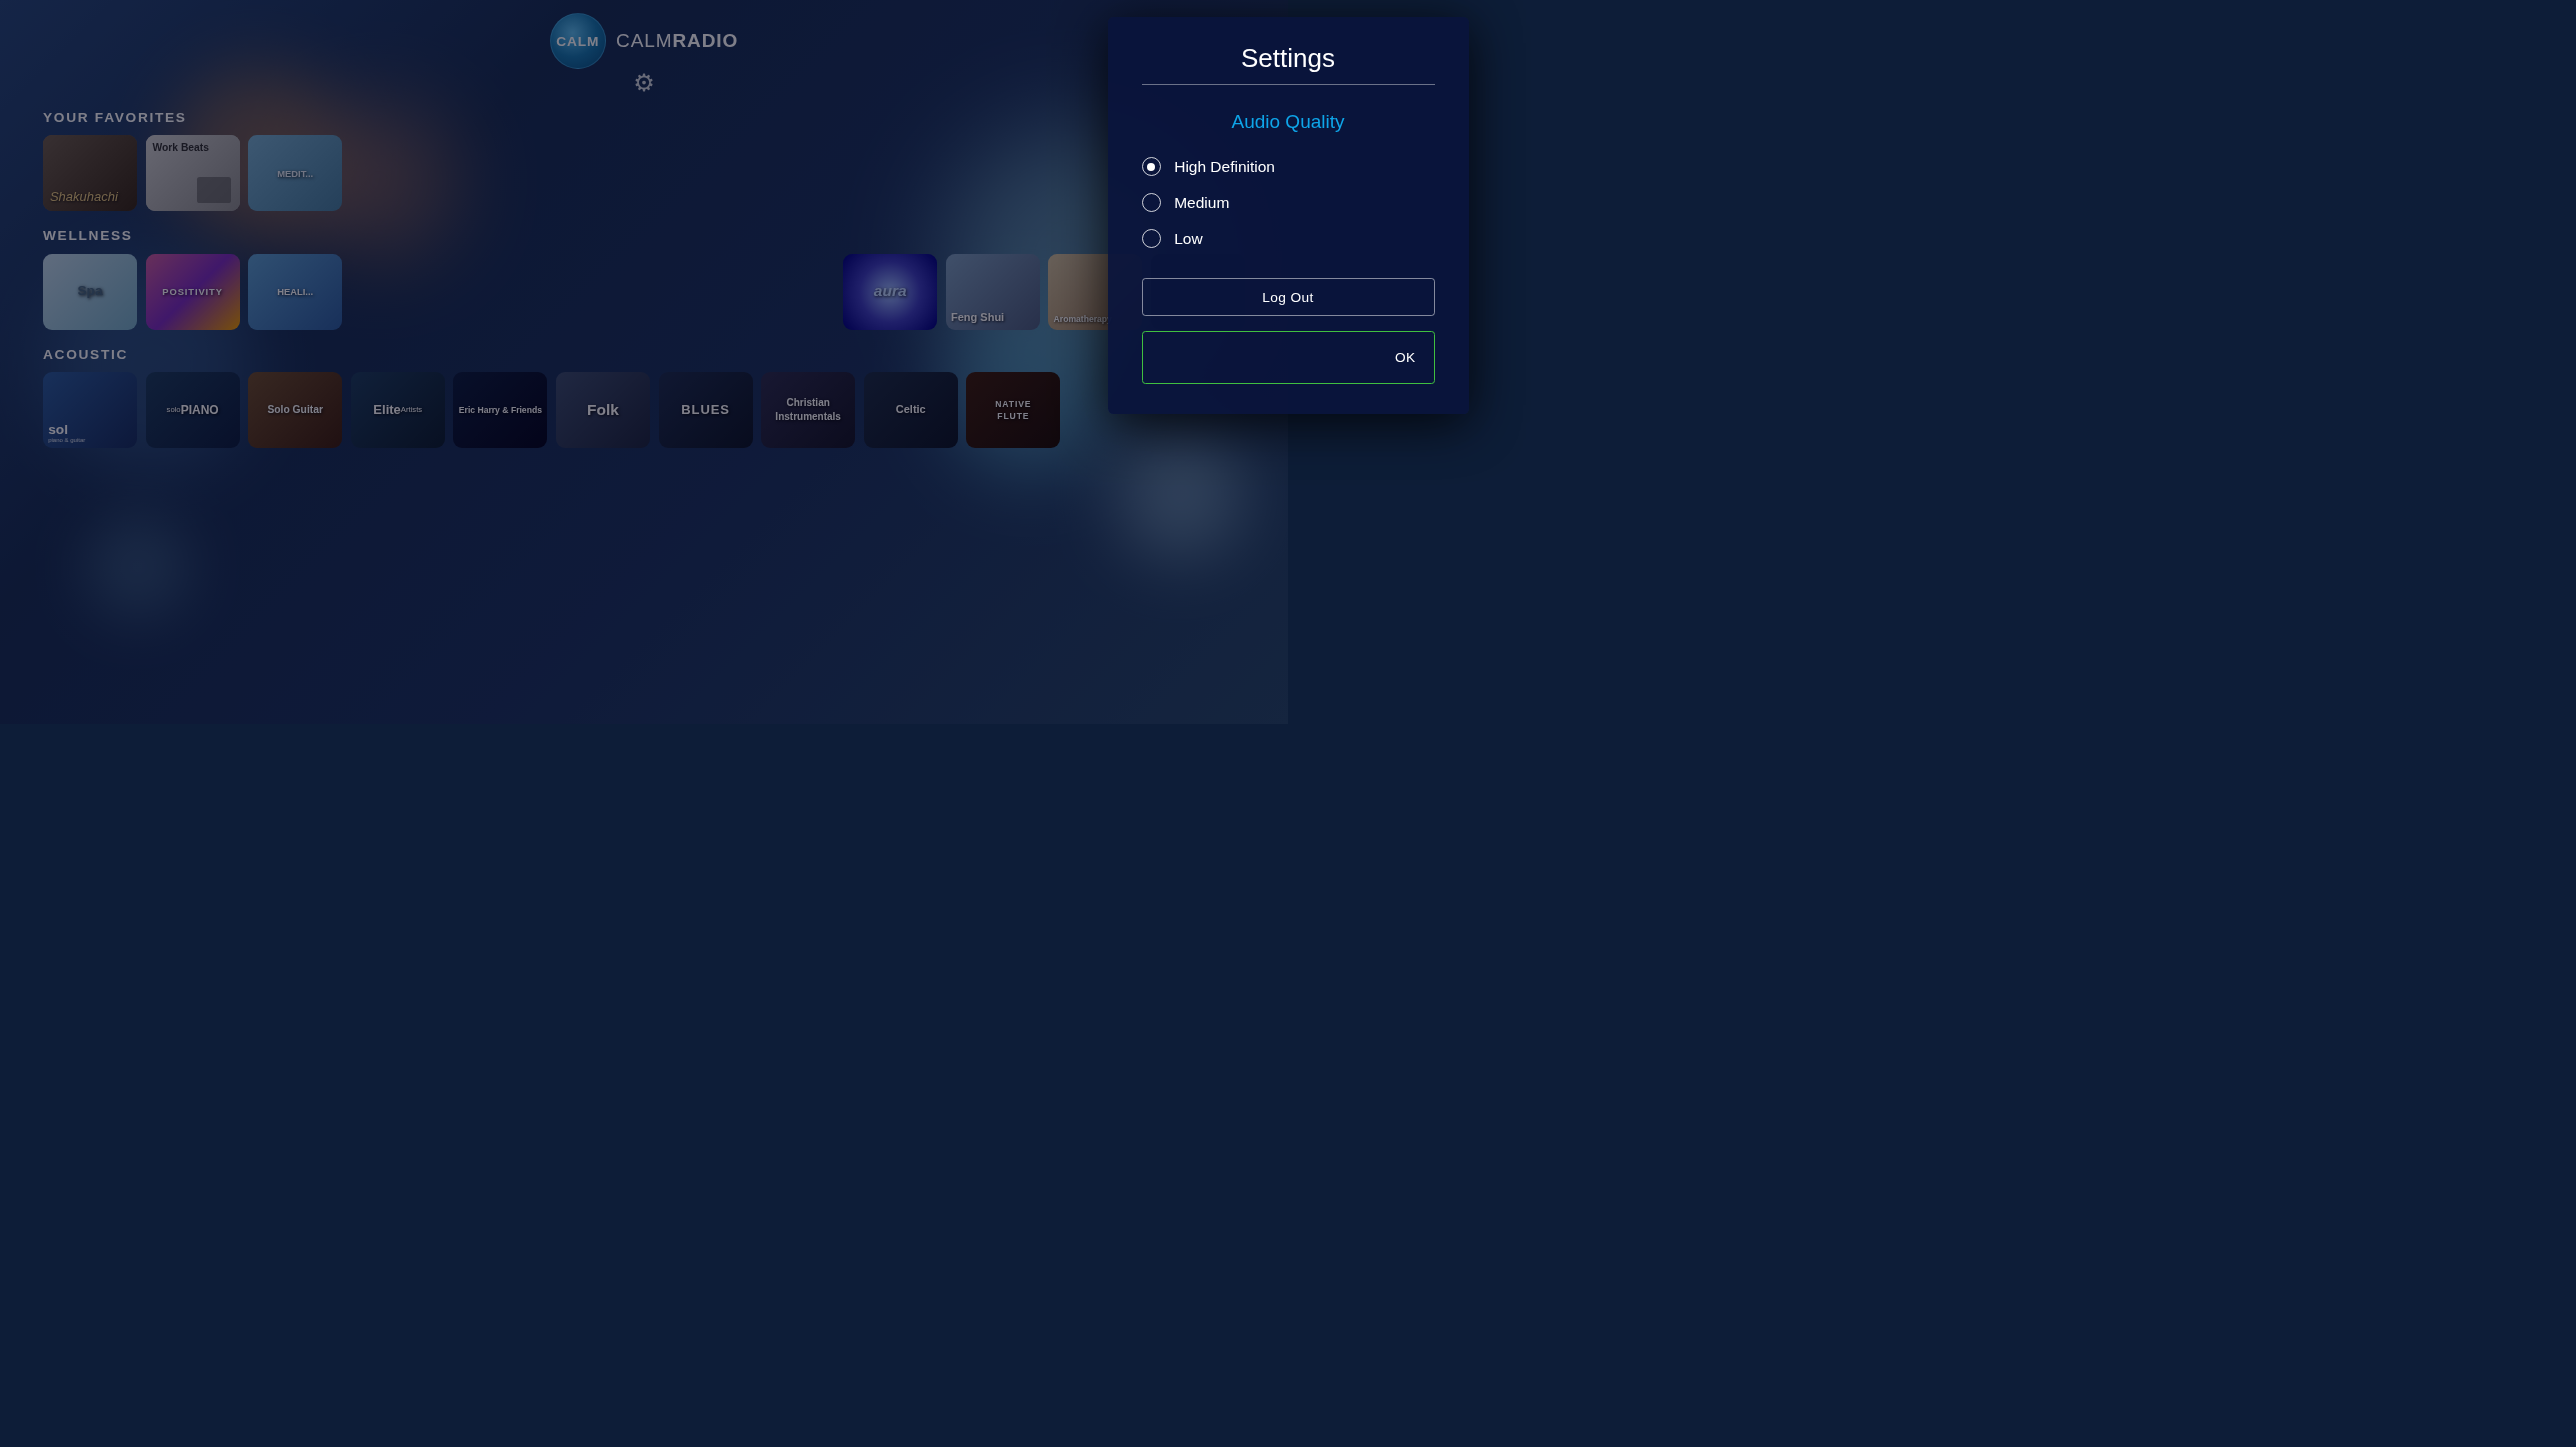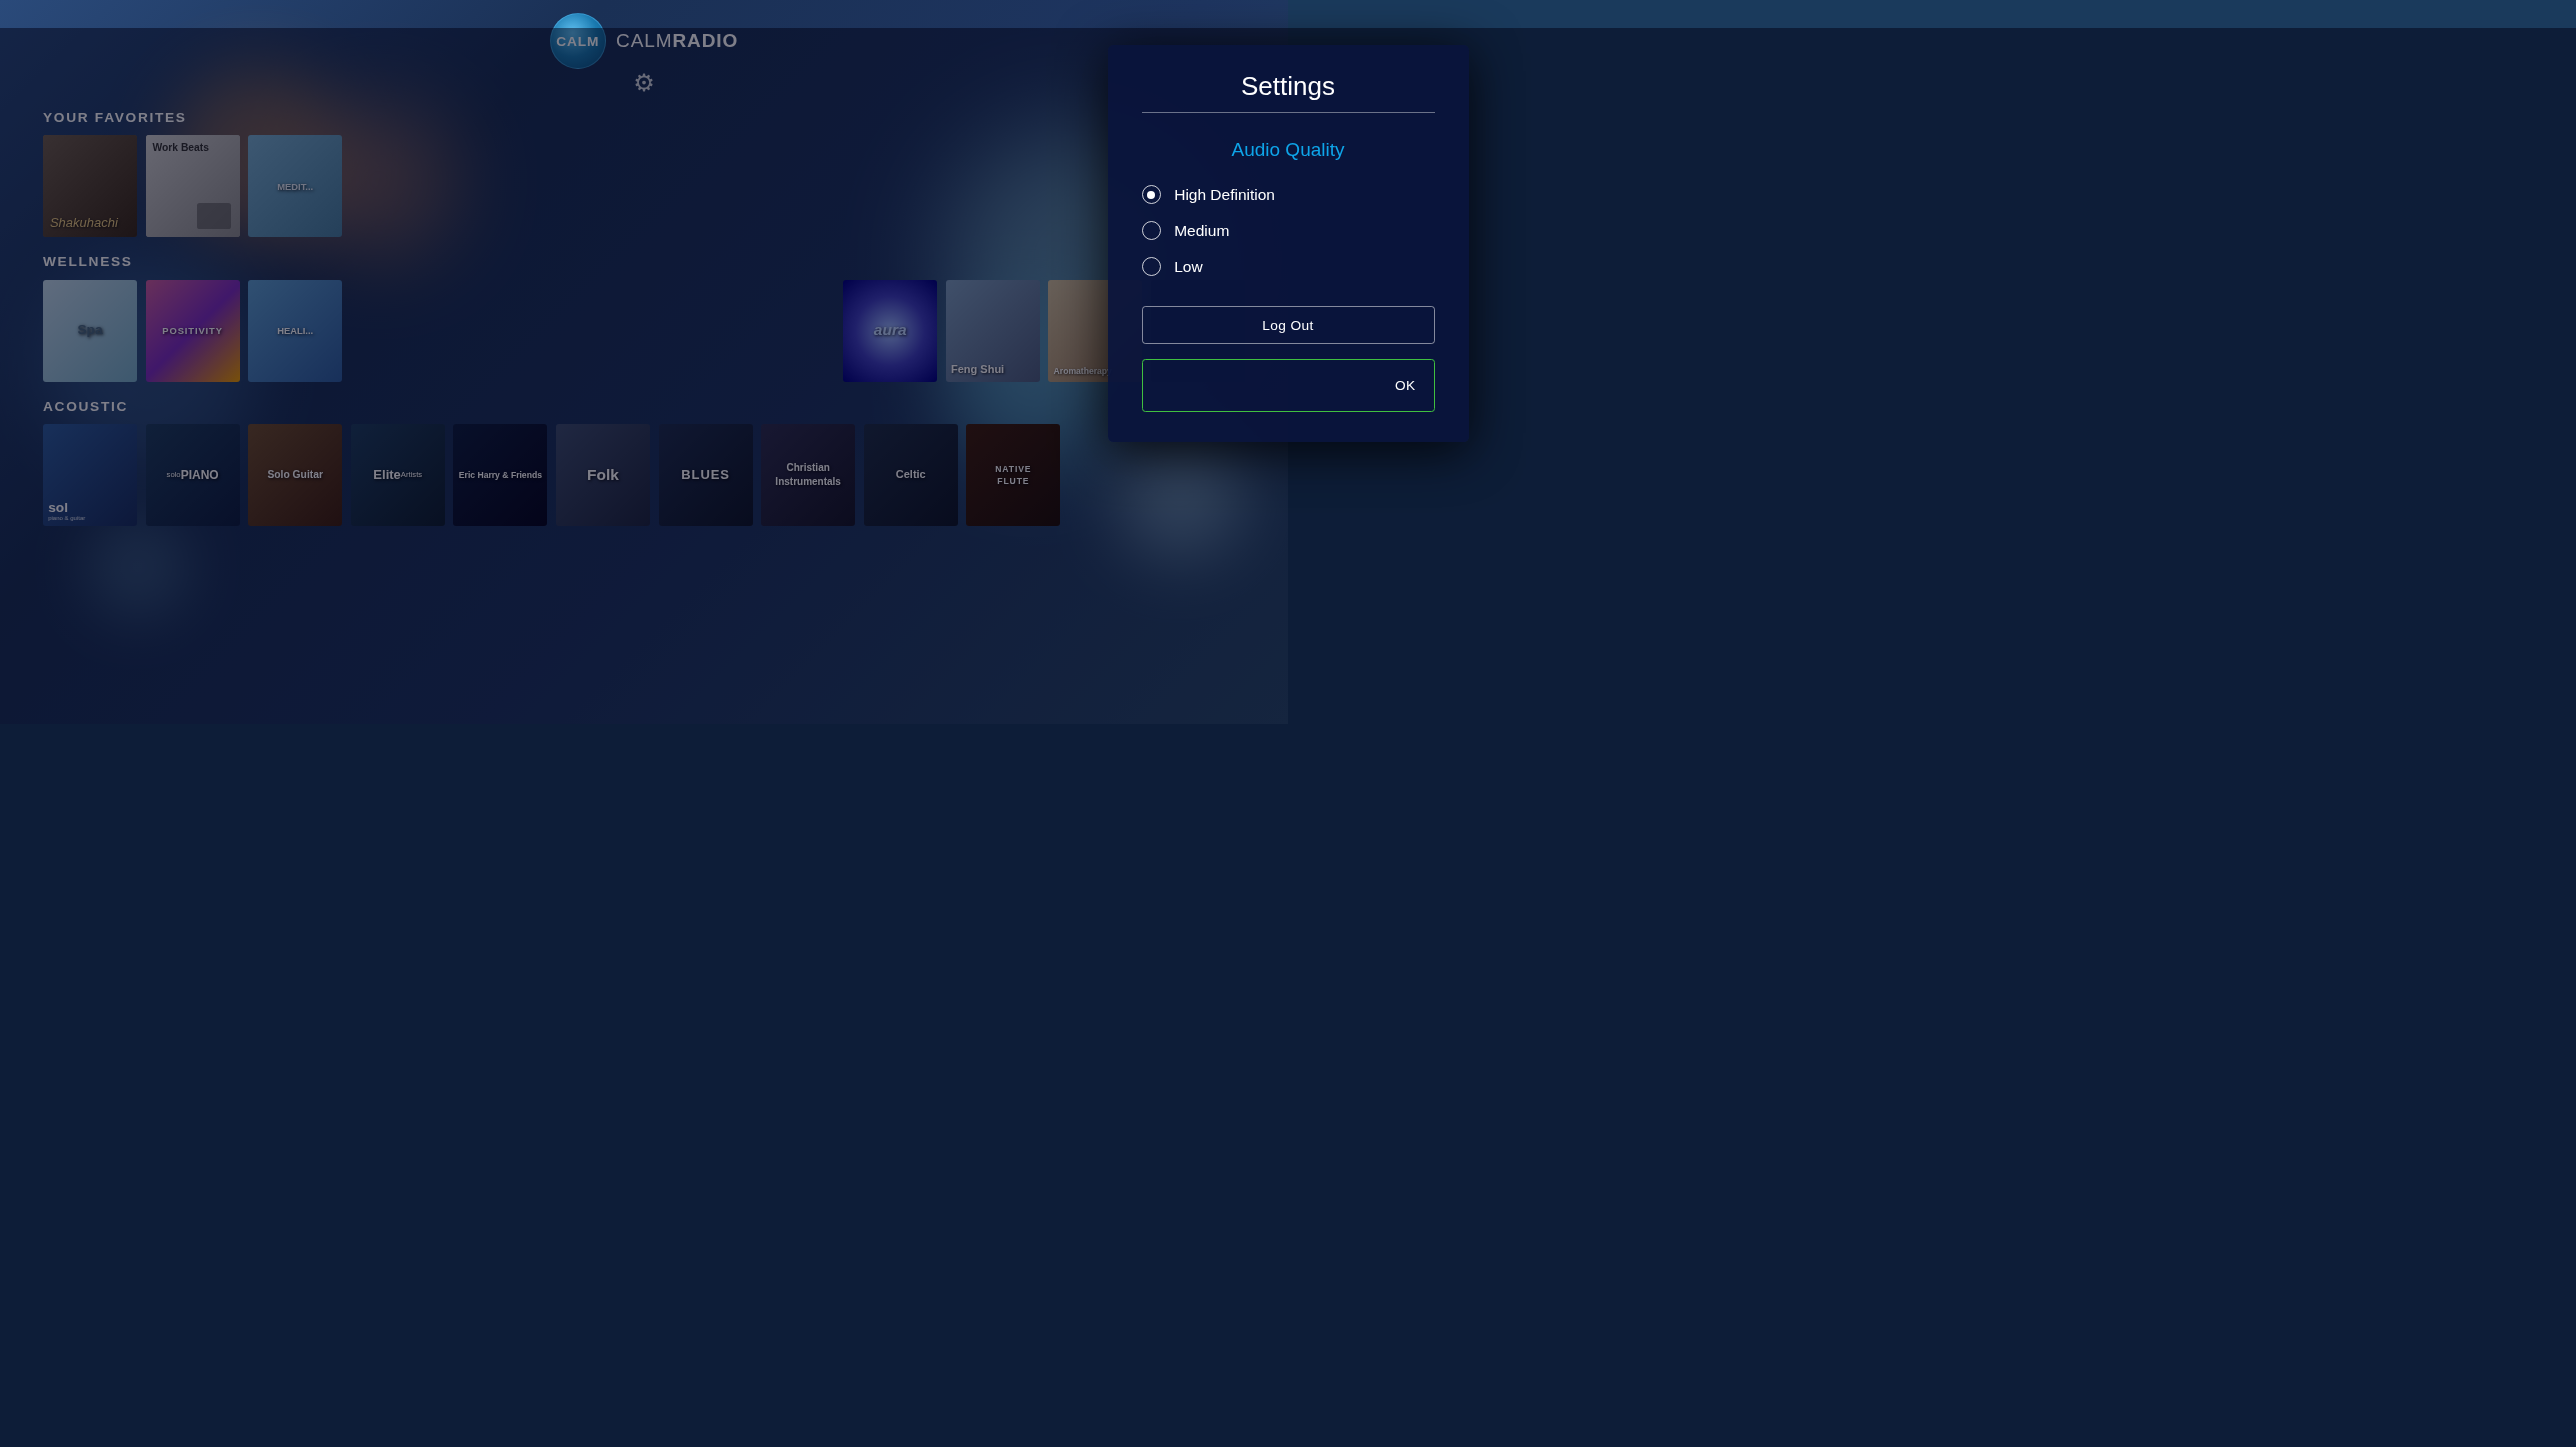--- a/index.html
+++ b/index.html
@@ -112,22 +112,22 @@
     }
 
     .cards-row {
       display: flex;
       gap: 8.6px;
       overflow: hidden;
     }
 
     .card {
       width: 94px;
-      height: 102px;
-      border-radius: 3px;
+      height: 76px;
+      border-radius: 9px;
       overflow: hidden;
       flex-shrink: 0;
       position: relative;
       background: #2a4a7a;
     }
 
     
     .card-shakuhachi { background: linear-gradient(135deg, #8a6a4a, #4a3a2a); }
     .card-workbeats { background: linear-gradient(135deg, #c8c8c8, #a0a0a0); }
     .card-medit { background: linear-gradient(135deg, #7ab0d0, #4a80a0); }
@@ -183,21 +183,20 @@
     
     .overlay {
       position: fixed;
       inset: 0;
       background: rgba(0,0,20,0.5);
       z-index: 100;
       display: flex;
       align-items: flex-start;
       justify-content: center;
       padding-top: 17px;
-      margin-top: 28px;
     }
 
     .modal {
       width: 361px;
       background: rgba(10, 20, 60, 0.95);
       border-radius: 5.2px;
       padding: 26px 34px 30px;
       box-shadow: 0 8.6px 52px rgba(0,0,0,0.8);
     }
 

